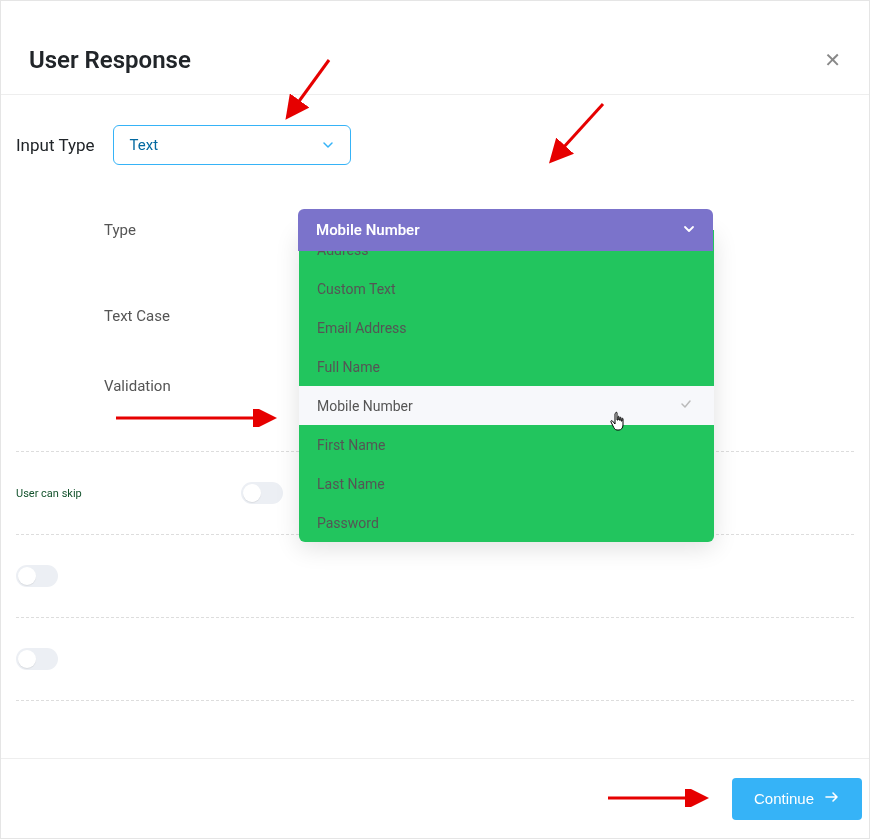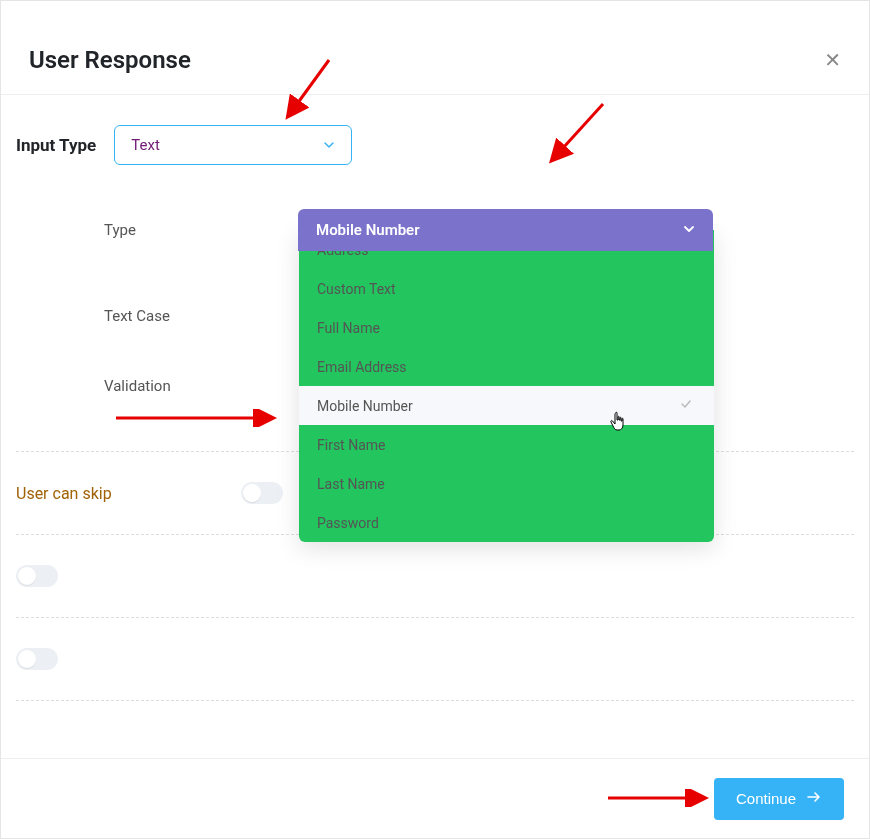--- a/index.html
+++ b/index.html
@@ -36,33 +36,33 @@
     .content { padding: 30px 15px 0 15px; }
 
     .row-input-type {
       display: flex;
       align-items: center;
       gap: 18px;
       margin-bottom: 44px;
     }
     .lbl-input-type {
       font-size: 17px;
-      font-weight: 700;
+      font-weight: 400;
       color: #212529;
     }
     .select-text {
       width: 238px;
       height: 40px;
       border: 1.5px solid #36b3f7;
       border-radius: 6px;
       display: flex;
       align-items: center;
       justify-content: space-between;
       padding: 0 16px;
-      color: #701a75;
+      color: #0369a1;
       font-size: 15px;
       cursor: pointer;
     }
     .chev { width: 12px; height: 12px; display: inline-flex; }
 
     .form-row {
       display: flex;
       align-items: center;
       padding: 0 0 0 88px;
       height: 70px;
@@ -120,22 +120,22 @@
 
     .toggle-row {
       display: flex;
       align-items: center;
       padding: 30px 0 30px 0;
       border-bottom: 1px dashed #ddd;
       margin: 0 15px;
     }
     .toggle-row:last-of-type { border-bottom: none; }
     .toggle-label {
-      font-size: 16px;
-      color: #a16207;
+      font-size: 11px;
+      color: #14532d;
       width: 225px;
     }
     .toggle {
       width: 42px;
       height: 22px;
       background: #eceff4;
       border-radius: 20px;
       position: relative;
       cursor: pointer;
     }
@@ -150,21 +150,21 @@
     }
 
     .footer {
       position: absolute;
       bottom: 0; left: 0; right: 0;
       border-top: 1px solid #eee;
       height: 80px;
       display: flex;
       justify-content: flex-end;
       align-items: center;
-      padding-right: 25px;
+      padding-right: 7px;
     }
     .continue-btn {
       background: #36b3f7;
       color: #fff;
       border: none;
       border-radius: 4px;
       height: 42px;
       padding: 0 22px;
       font-size: 15px;
       display: flex;
@@ -243,24 +243,24 @@
 </div>
 
 <div class="dropdown-wrap">
   <div class="dd-item">
       <span>Address</span>
     </div>
   <div class="dd-item">
       <span>Custom Text</span>
     </div>
   <div class="dd-item">
+      <span>Email Address</span>
+    </div>
+  <div class="dd-item">
       <span>Full Name</span>
-    </div>
-  <div class="dd-item">
-      <span>Email Address</span>
     </div>
   <div class="dd-item sel">
     <span>Mobile Number</span>
     <span class="dd-check">
       <svg viewBox="0 0 12 12" width="12" height="12">
           <path d="M2 6 L5 9 L10 3" stroke="#bbb" stroke-width="1.5" fill="none" stroke-linecap="round" stroke-linejoin="round"></path>
         </svg>
     </span>
   </div>
   <div class="dd-item">

